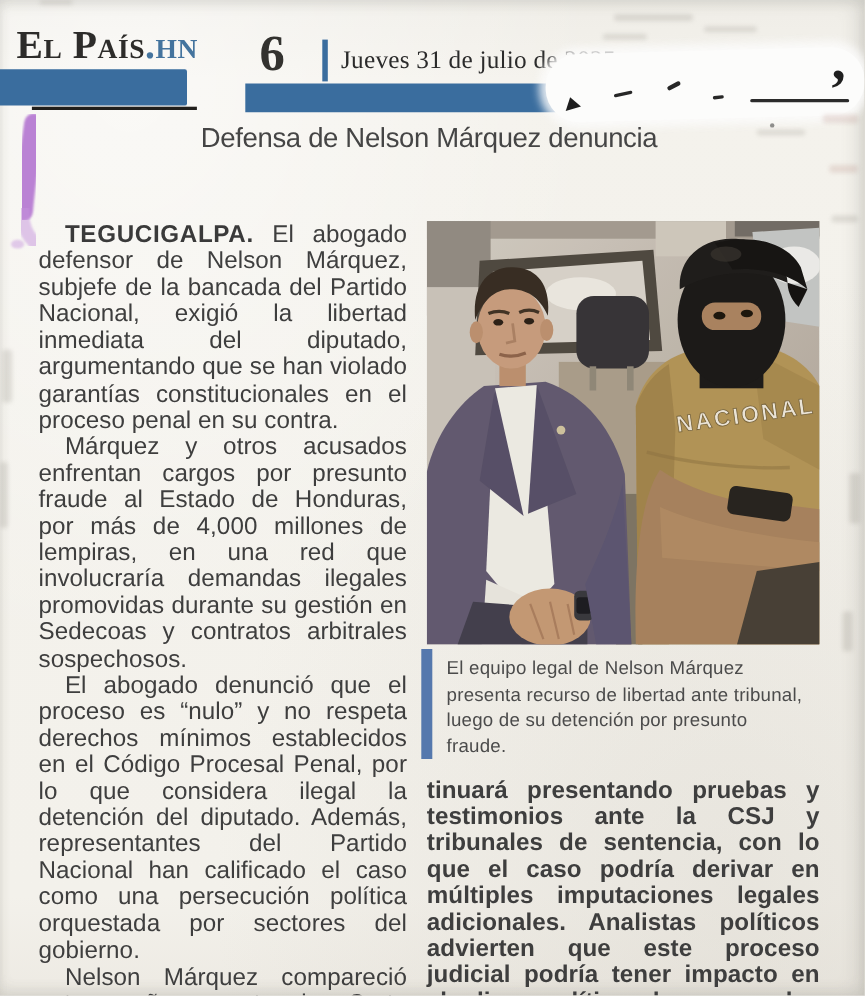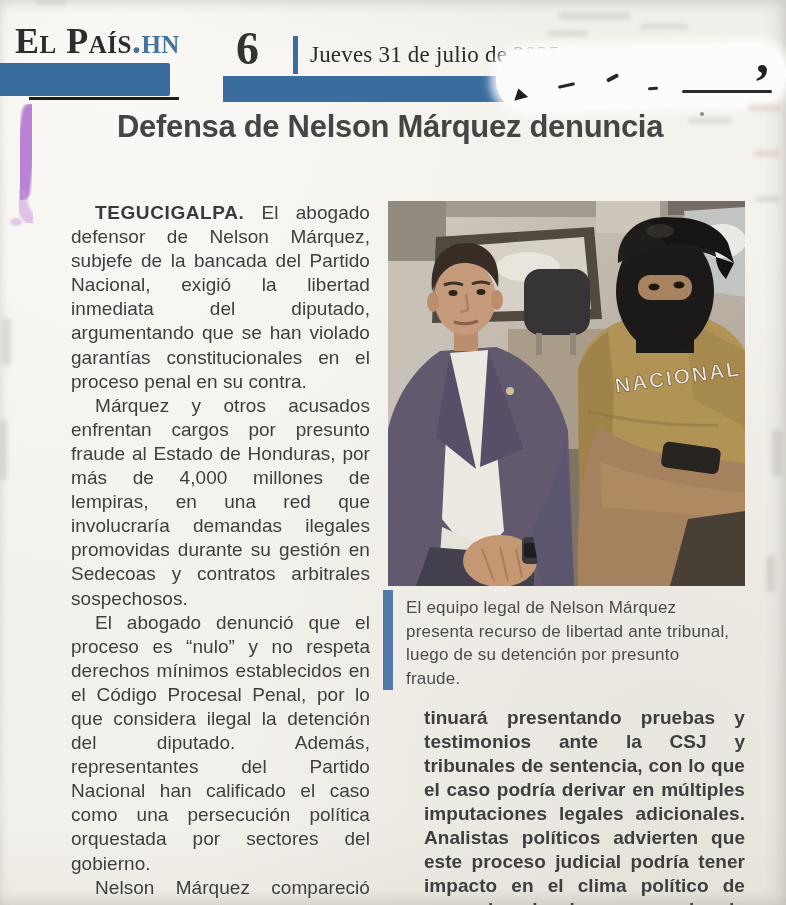--- a/index.html
+++ b/index.html
@@ -62,31 +62,31 @@
   .marker-streak { position:absolute; left:0; top:100px; width:64px; height:132px; }
 
   
   .ghost { position:absolute; background:rgba(137,131,122,.22); filter:blur(2px); border-radius:3px; }
   .ghost.red { background:rgba(172,122,110,.20); }
   .dot { position:absolute; width:4px; height:4px; border-radius:50%; background:#4a4a4a; opacity:.6; }
 
   
   .headline {
     position:absolute; left:35px; top:107px; width:710px; text-align:center;
-    font-weight:bold; font-size:31px; line-height:39px; color:#454545; letter-spacing:-.3px;
+    font-weight:normal; font-size:25px; line-height:39px; color:#454545; letter-spacing:-.3px;
   }
 
   
   .content { position:absolute; left:35px; top:201px; width:710px; display:flex; gap:18px; }
   .col-left { width:335px; }
   .col-right { width:357px; }
 
   .body-text p {
-    font-size:19px; line-height:24.1px; color:#3e3e3e; text-align:justify;
-    text-indent:24px; letter-spacing:.05px;margin-left:36px;
+    font-size:22px; line-height:24.1px; color:#3e3e3e; text-align:justify;
+    text-indent:24px; letter-spacing:.05px;
   }
   .dateline { font-weight:bold; letter-spacing:.6px; color:#3a3a3a; }
 
   .photo-frame { width:357px; height:385px; display:block; }
 
   .caption-row { display:flex; margin-top:4px; margin-left:-5px; }
   .caption-bar { width:10px; background:#5578ad; flex:0 0 10px; }
   .caption-text {
     padding:6px 0 0 13px; width:340px;
     font-size:17px; line-height:23.5px; color:#4b4b4b; letter-spacing:.2px;

